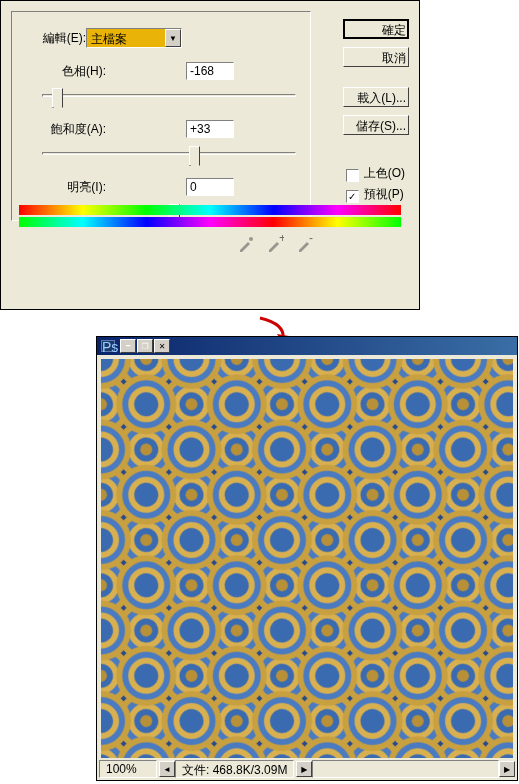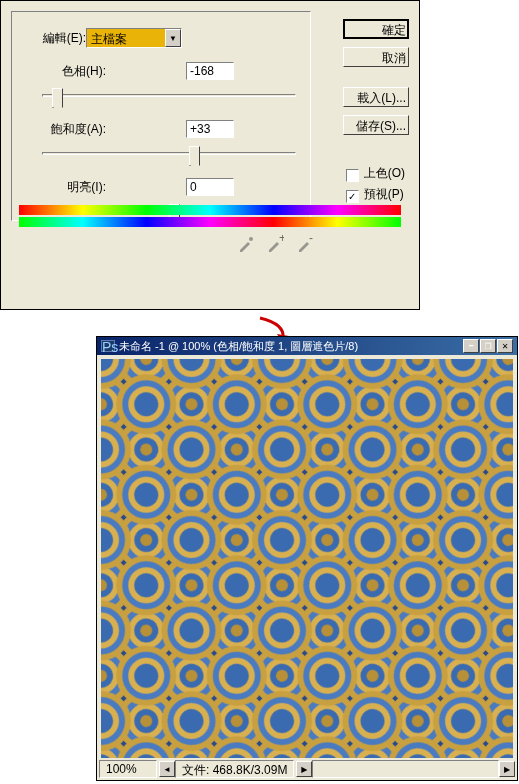--- a/index.html
+++ b/index.html
@@ -126,21 +126,20 @@
 </div>
 
 <svg class="arrow">
   <path class="arrow-path" d="M5 2 Q 30 8 28 22"></path>
   <polygon class="arrow-head" points="28,28 22,18 34,20"></polygon>
 </svg>
 
 <div class="dialog docwin">
   <div class="doc-titlebar">
     <div class="ps-icon">Ps</div>
-    <span class="titlebar-text" style="font-size:11px;font-weight:normal">未命名 -1 @ 100% (色相/飽和度 1, 圖層遮色片/8)</span>
     <div class="titlebar-btn icon-min"></div>
     <div class="titlebar-btn icon-max"></div>
     <div class="titlebar-btn icon-x"></div>
   </div>
   <div class="doc-canvas">
     <svg class="pattern">
       <defs>
         <pattern id="p" width="64" height="64" patternUnits="userSpaceOnUse" patternTransform="rotate(45)">
           <rect width="64" height="64" fill="#2a4a8a"></rect>
           <circle cx="32" cy="32" r="30" fill="#c8a040"></circle>

